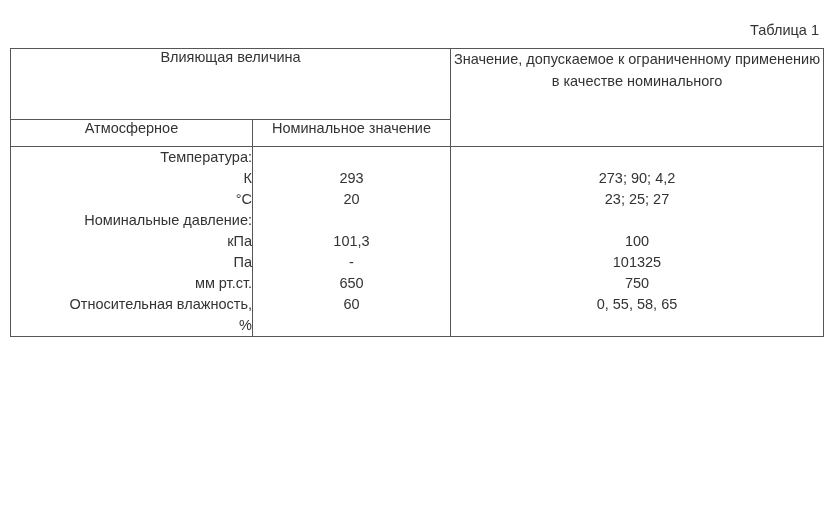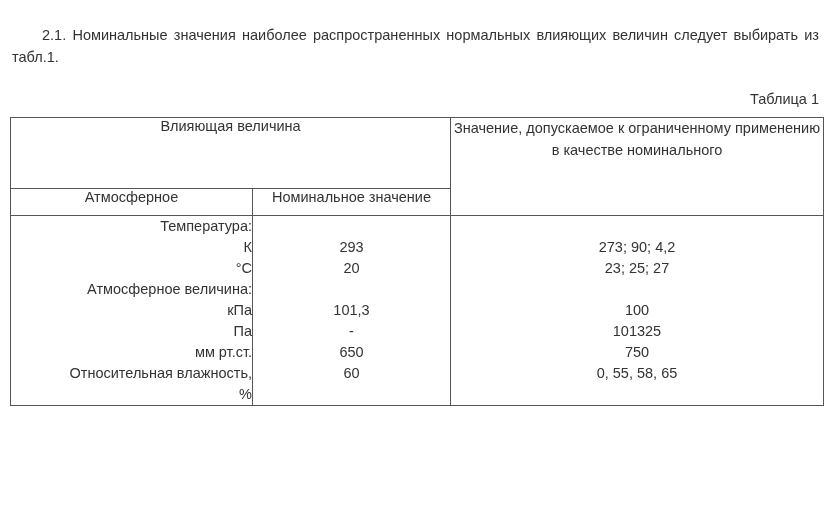--- a/index.html
+++ b/index.html
@@ -97,23 +97,20 @@
   .col-val .line, .col-allowed .line {
     text-align: center;
   }
 </style>
 </head>
 <body>
 
 <div class="page">
 
 
-  <div class="para">
-    <span class="indent"></span><span>2.1.</span> <span>Номинальные значения наиболее распространенных нормальных влияющих величин следует выбирать из табл.1.</span>
-  </div>
 
   <div class="table-caption">Таблица 1</div>
 
   <table class="main-table">
     <colgroup>
       <col style="width:242px">
       <col style="width:198px">
       <col style="width:373px">
     </colgroup>
     <tbody>
@@ -123,21 +120,21 @@
       </tr>
       <tr>
         <td class="sub-hdr">Атмосферное</td>
         <td class="sub-hdr">Номинальное значение</td>
       </tr>
       <tr>
         <td class="body-cell col-name">
           <div class="line">Температура:</div>
           <div class="line sub">К</div>
           <div class="line sub">°С</div>
-          <div class="line">Атмосферное величина:</div>
+          <div class="line">Номинальные давление:</div>
           <div class="line sub">кПа</div>
           <div class="line sub">Па</div>
           <div class="line sub">мм рт.ст.</div>
           <div class="line">Относительная влажность,</div>
           <div class="line">%</div>
         </td>
         <td class="body-cell col-val">
           <div class="line"></div>
           <div class="line">293</div>
           <div class="line">20</div>

